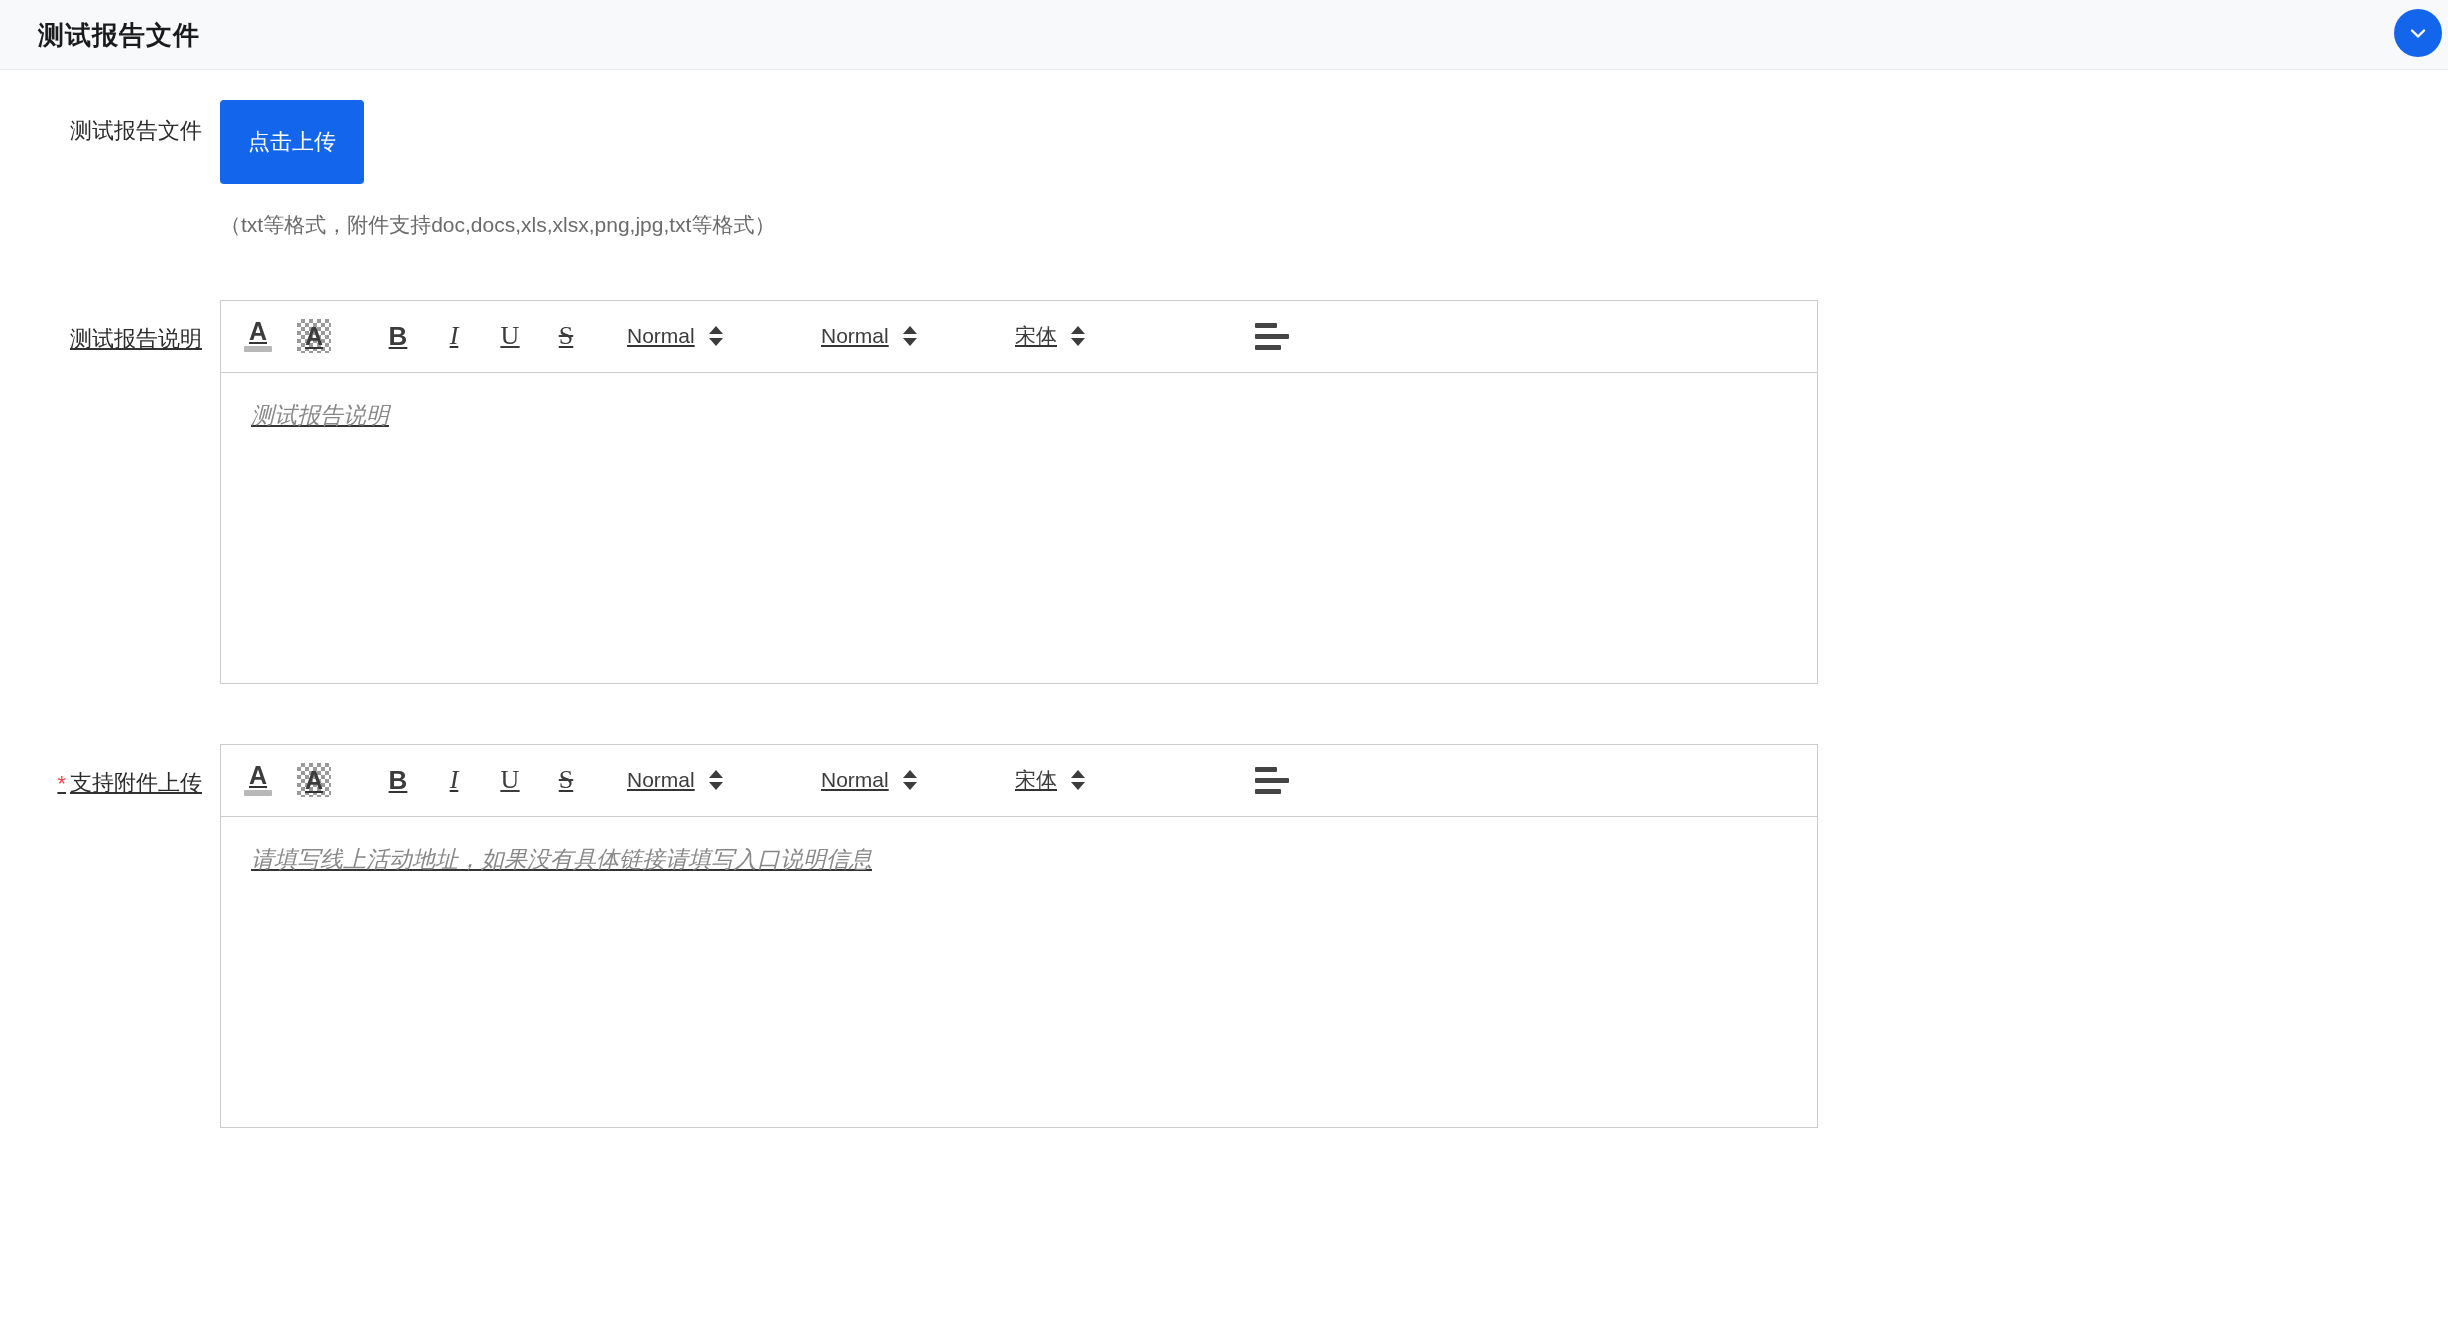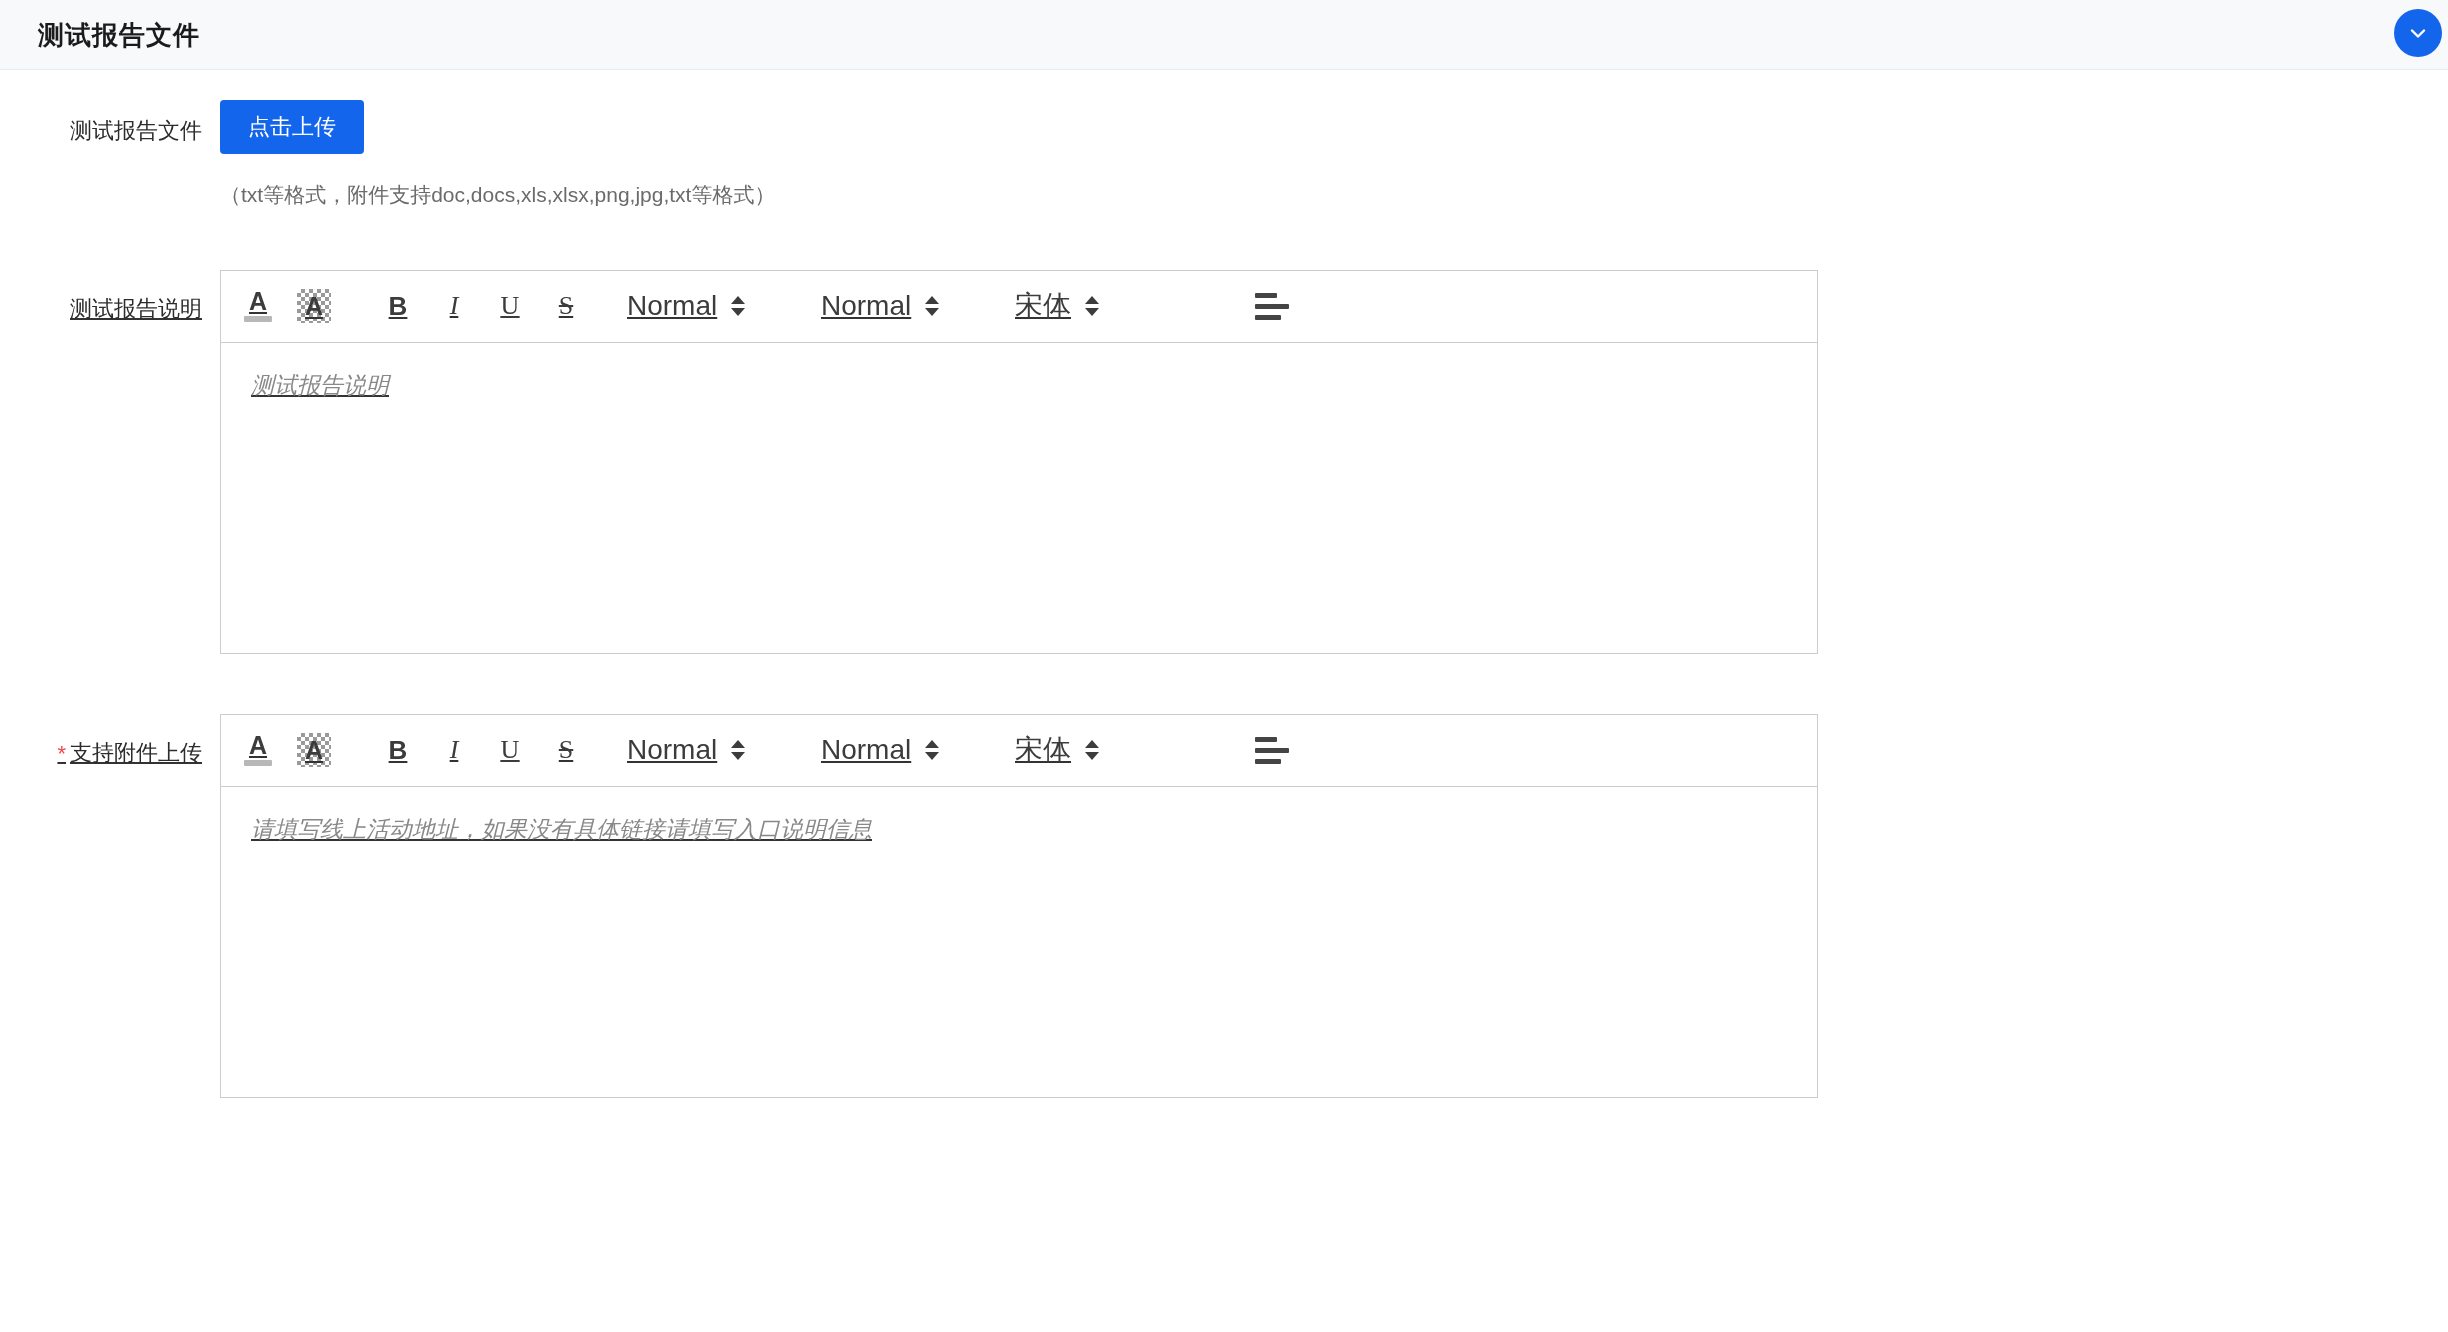--- a/index.html
+++ b/index.html
@@ -85,21 +85,21 @@
   .upload-row { margin-top: 12px; }
   .upload-row .form-label { padding-top: 16px; }
   .upload-btn {
     display: inline-block;
     background: #1366ec;
     color: #ffffff;
     font-size: 22px;
     font-family: inherit;
     border: none;
     border-radius: 4px;
-    padding: 15px 28px;
+    padding: 30px 28px;
     cursor: pointer;
     line-height: 1.1;
   }
   .upload-hint {
     margin-top: 26px;
     font-size: 21px;
     color: #6b6b6b;
     line-height: 1.4;
     white-space: nowrap;
   }
@@ -192,21 +192,21 @@
 
   
   .tool-select {
     display: flex;
     align-items: center;
     cursor: pointer;
     height: 46px;
     user-select: none;
   }
   .tool-select .sel-label {
-    font-size: 28px;
+    font-size: 21px;
     color: #3c3c3c;
     white-space: nowrap;
     font-family: "Liberation Sans", sans-serif;
   }
   .tool-select .sel-arrows {
     margin-left: 14px;
     display: flex;
     flex-direction: column;
     align-items: center;
     justify-content: center;

